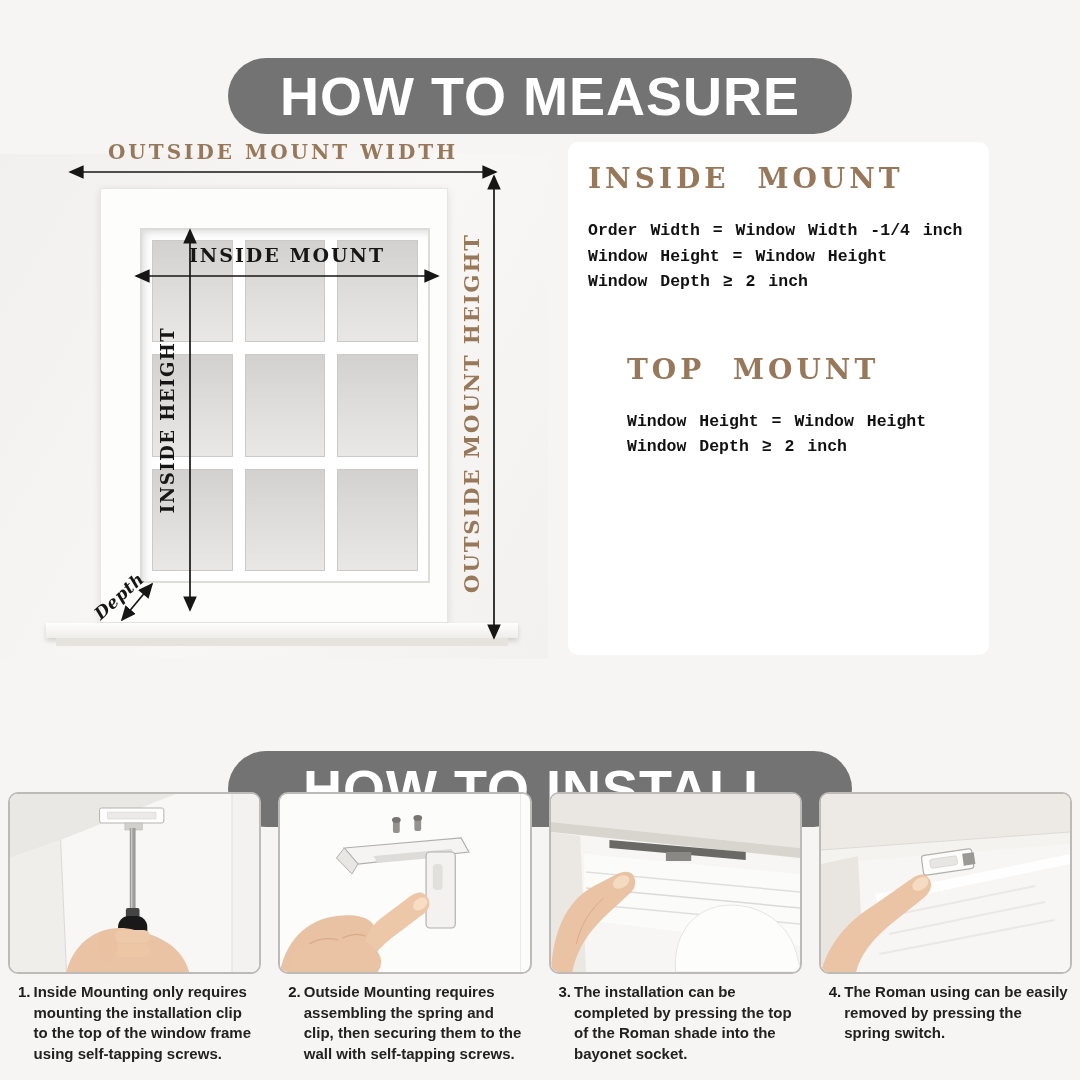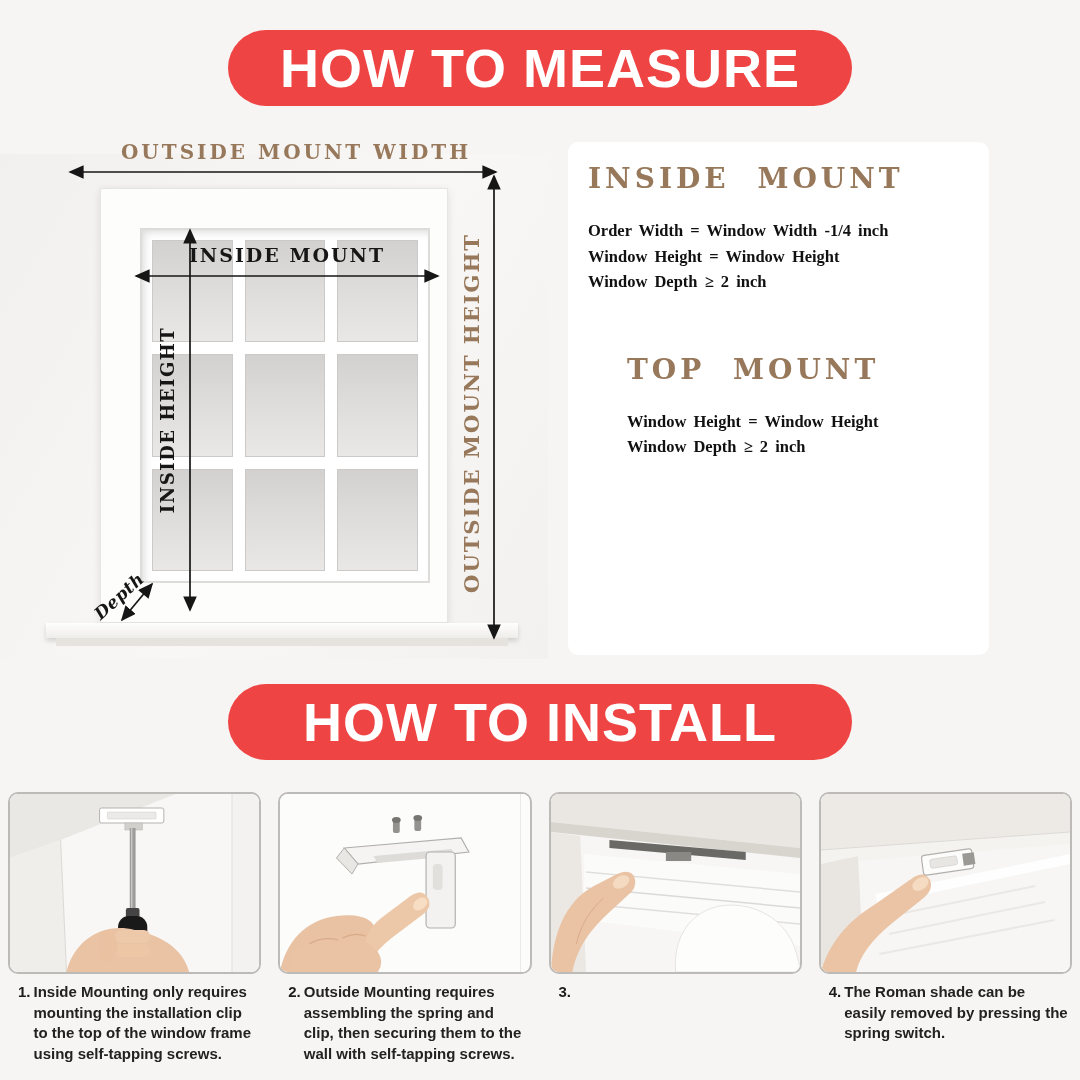--- a/index.html
+++ b/index.html
@@ -1,24 +1,24 @@
 <!DOCTYPE html>
 <html><head>
 <meta charset="utf-8">
 <style>
   html,body{margin:0;padding:0;background:#e9e9e9;}
   .page{position:relative;width:1080px;height:1080px;background:#f6f5f4;overflow:hidden;
         font-family:"Liberation Sans",sans-serif;}
 
   
   .banner{position:absolute;left:50%;transform:translateX(-50%);width:624px;height:76px;
-          background:#ef4444;border-radius:40px;display:flex;align-items:center;justify-content:center;}
+          background:#737373;border-radius:40px;display:flex;align-items:center;justify-content:center;margin-top:28px;}
   .banner span{color:#ffffff;font-weight:bold;font-size:54px;letter-spacing:1px;white-space:nowrap;}
   #banner-measure{top:30px;}
-  #banner-install{top:684px;}
+  #banner-install{top:723px;}
 
   
   .diagram{position:absolute;left:0;top:118px;width:560px;height:565px;}
   .wall{position:absolute;left:0;top:36px;width:548px;height:505px;
         background:linear-gradient(120deg,#f1f0ee 0%,#f8f7f5 55%,#f2f1ef 100%);}
   .win-outer{position:absolute;left:100px;top:70px;width:348px;height:435px;background:#fdfdfc;
              box-shadow:0 2px 8px rgba(0,0,0,.10), inset 0 0 0 1px #e7e5e2;}
   .win-inner{position:absolute;left:40px;top:40px;right:18px;bottom:40px;background:#ffffff;
              box-shadow:inset 0 0 0 2px #dedcd9, inset 4px 4px 8px rgba(0,0,0,.15);}
   .glass{position:absolute;inset:12px;display:grid;grid-template-columns:repeat(3,1fr);
@@ -26,36 +26,36 @@
   .pane{background:linear-gradient(180deg,#d2d1cf 0%,#dddcda 45%,#e9e8e6 100%);
         box-shadow:inset 0 0 0 1px #cbcac8;}
   .sill{position:absolute;left:46px;top:505px;width:472px;height:15px;
         background:linear-gradient(#fefefe,#efedea);box-shadow:0 3px 5px rgba(0,0,0,.14);}
   .sill2{position:absolute;left:56px;top:520px;width:452px;height:8px;background:#e6e3df;}
   .arrows{position:absolute;inset:0;pointer-events:none;}
 
   .dlabel{position:absolute;white-space:nowrap;font-family:"DejaVu Serif",serif;font-weight:bold;}
   .brown{color:#97785a;}
   .black{color:#161616;}
-  #lbl-outside-width{left:296px;top:22px;transform:translateX(-50%);font-size:20px;letter-spacing:3px;}
+  #lbl-outside-width{left:283px;top:22px;transform:translateX(-50%);font-size:20px;letter-spacing:3px;}
   #lbl-inside-mount{left:287px;top:126px;transform:translateX(-50%);font-size:19px;letter-spacing:2px;}
   #lbl-inside-height{left:167px;top:302px;transform:translate(-50%,-50%) rotate(-90deg);
                      font-size:18px;letter-spacing:1.5px;}
   #lbl-outside-height{left:471px;top:295px;transform:translate(-50%,-50%) rotate(-90deg);
                       font-size:21px;letter-spacing:2px;}
   #lbl-depth{left:119px;top:478px;transform:translate(-50%,-50%) rotate(-42deg);
              font-size:17px;font-style:italic;letter-spacing:.5px;}
 
   
   .panel{position:absolute;left:568px;top:142px;width:421px;height:513px;background:#ffffff;
          border-radius:10px;box-sizing:border-box;padding:20px 18px 0 20px;}
   .sec h3{margin:0;font-family:"DejaVu Serif",serif;font-weight:bold;font-size:28px;line-height:34px;
           color:#97785a;letter-spacing:4px;word-spacing:14px;}
   .sec .lines{margin-top:22px;}
-  .sec .lines p{margin:0;font-family:Liberation Serif, serif;font-weight:bold;font-size:16.5px;
+  .sec .lines p{margin:0;font-family:Liberation Mono, monospace;font-weight:bold;font-size:16.5px;
                 line-height:25.5px;color:#111111;word-spacing:3px;white-space:nowrap;}
   .sec + .sec{margin-top:58px;margin-left:39px;}
 
   
   .photos{position:absolute;left:0;top:792px;width:1080px;height:182px;display:flex;
           gap:17px;padding:0 8px;box-sizing:border-box;}
   .photo{flex:1;margin:0;border:2px solid #bdbbb8;border-radius:10px;overflow:hidden;
          background:#fbfbfa;}
   .photo svg{display:block;width:100%;height:100%;}
 
@@ -230,20 +230,21 @@
     <div class="caption">
       <b>1.</b>
       <span>Inside Mounting only requires mounting the installation clip to the top of the window frame using self-tapping screws.</span>
     </div>
     <div class="caption">
       <b>2.</b>
       <span>Outside Mounting requires assembling the spring and clip, then securing them to the wall with self-tapping screws.</span>
     </div>
     <div class="caption">
       <b>3.</b>
+      <span>The installation can be completed by pressing the top of the Roman shade into the bayonet socket.</span>
     </div>
     <div class="caption">
       <b>4.</b>
-      <span>The Roman shade can be easily removed by pressing the spring switch.</span>
+      <span>The Roman using can be easily removed by pressing the spring switch.</span>
     </div>
   </div>
 
 </div>
 
 </body></html>

